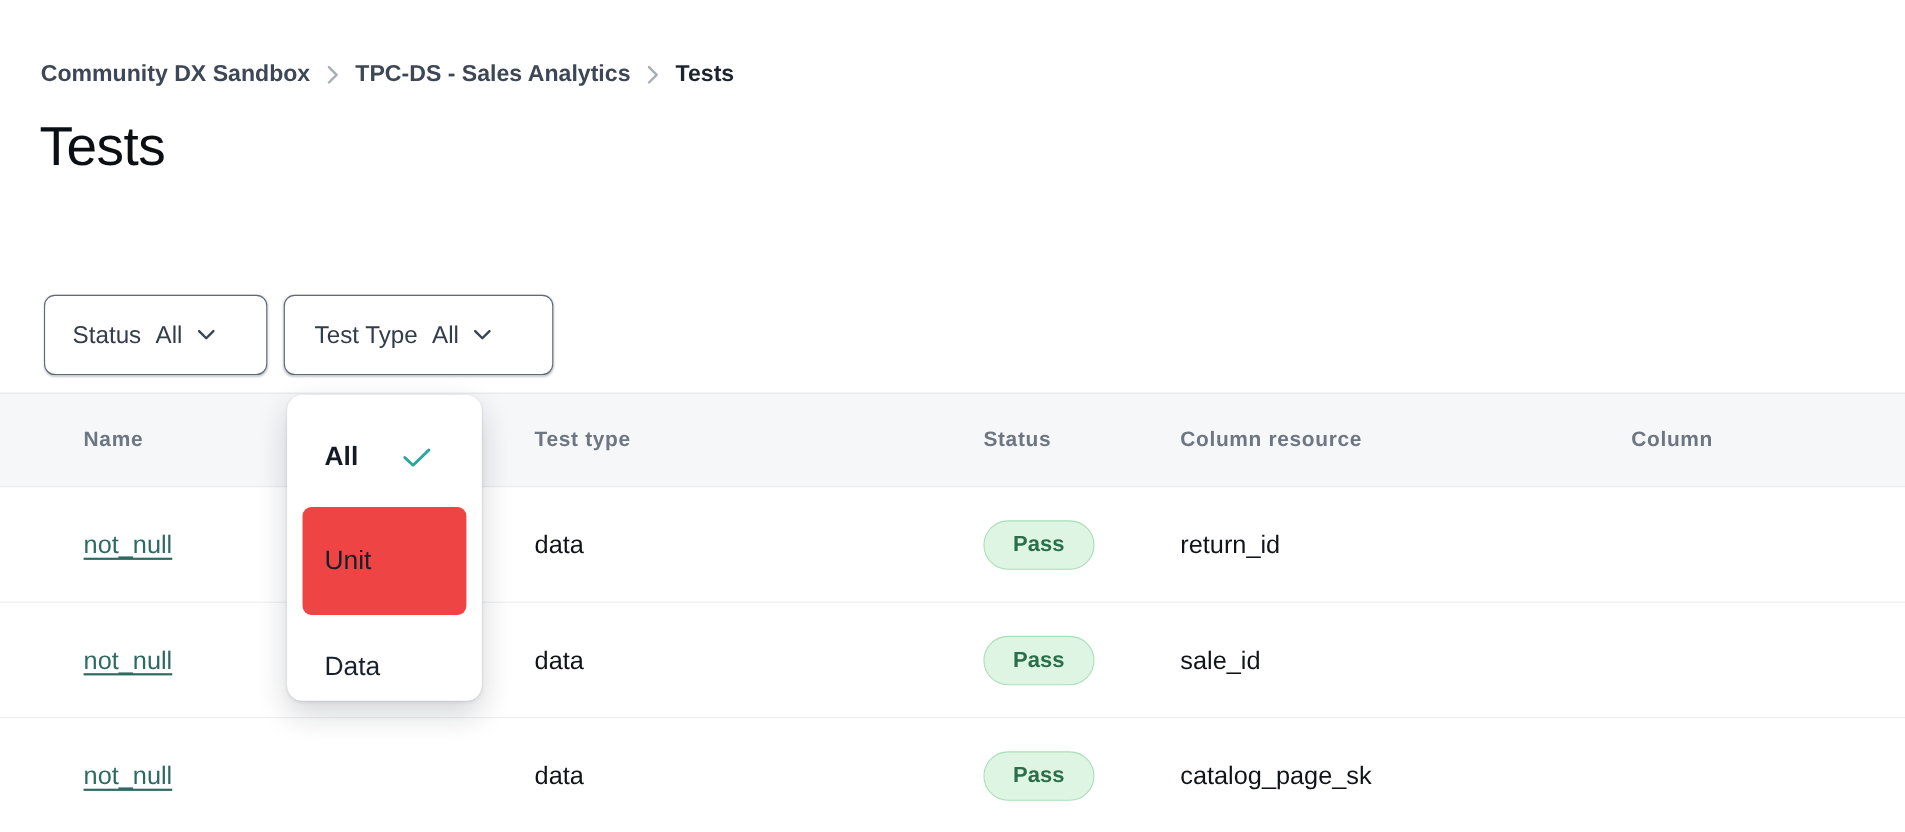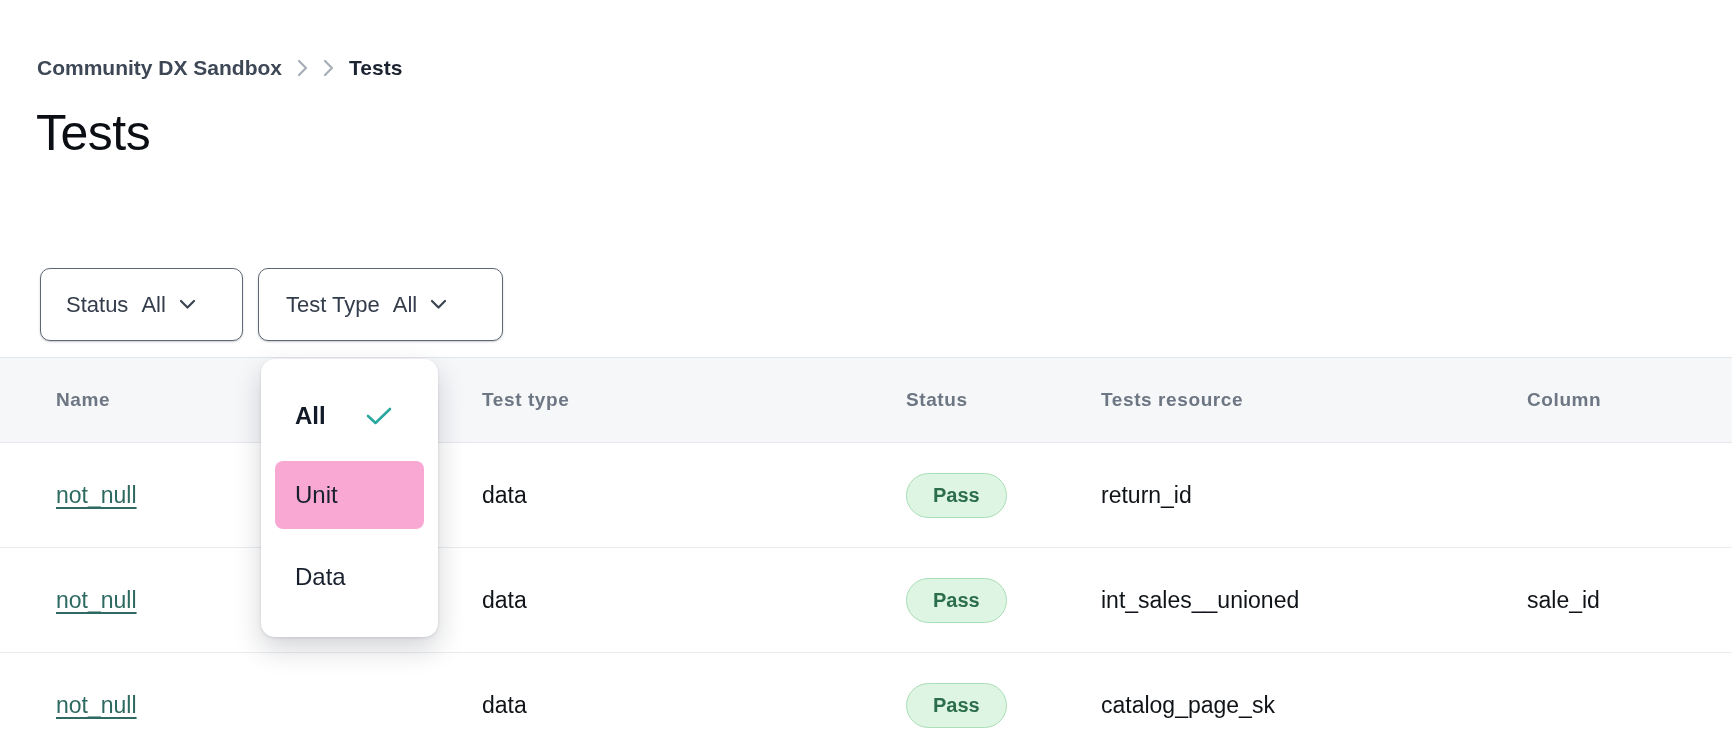--- a/index.html
+++ b/index.html
@@ -48,23 +48,22 @@
   .filter-btn .f-value { margin-left: 13px; white-space: nowrap; }
   .filter-btn .f-chev { margin-left: 13px; display: flex; align-items: center; }
   #filter-status { left: 40px; width: 203px; padding-left: 25px; }
   #filter-testtype { left: 258px; width: 245px; padding-left: 27px; }
 
   
   .tests-table { position: absolute; left: 0; top: 357px; width: 1732px; }
   .tbl-grid {
     display: grid;
     grid-template-columns: 410px 408px 179px 410px 325px;
-    padding-left: 56px;
+    padding-left: 76px;
     align-items: center;
-    gap: 16px;
   }
   .tbl-header {
     height: 86px;
     background: #f6f7f9;
     border-top: 1px solid #e2e5ea;
     border-bottom: 1px solid #e6e8ec;
   }
   .tbl-header .th {
     font-size: 19px; font-weight: 700; letter-spacing: 0.6px;
     color: #6d7683;
@@ -105,38 +104,39 @@
     height: 58px;
     display: flex; align-items: center;
     padding: 0 18px 0 20px;
     border-radius: 8px;
     font-size: 24px; color: #18202e;
     cursor: pointer;
     justify-content: space-between;
   }
   .dd-item.selected { font-weight: 700; color: #121a28; }
   .dd-item.selected .dd-check { margin-right: 14px; }
-  .dd-item-unit { margin-top: 16px; height: 68px; background: #f9a8d4; }
+  .dd-item-unit { margin-top: 16px; height: 98px; background: #ef4444; }
   .dd-item-data { margin-top: 10px; height: 76px; }
   .dd-check { display: flex; align-items: center; color: #2aa79e; }
 
   svg { display: block; }
 </style>
 </head>
 <body>
 
 <div class="screen">
 
   <nav class="breadcrumb">
     <span class="crumb">Community DX Sandbox</span>
     <span class="crumb-sep">
       <svg width="11" height="18" viewBox="0 0 11 18">
           <polyline points="2,2 9,9 2,16" fill="none" stroke="#a7aeb8" stroke-width="2.2" stroke-linecap="round" stroke-linejoin="round"></polyline>
         </svg>
     </span>
+    <span class="crumb">TPC-DS - Sales Analytics</span>
     <span class="crumb-sep">
       <svg width="11" height="18" viewBox="0 0 11 18">
           <polyline points="2,2 9,9 2,16" fill="none" stroke="#a7aeb8" stroke-width="2.2" stroke-linecap="round" stroke-linejoin="round"></polyline>
         </svg>
     </span>
     <span class="crumb current">Tests</span>
   </nav>
 
   <h1 class="page-title">Tests</h1>
 
@@ -159,36 +159,35 @@
           </svg>
       </span>
     </div>
   </div>
 
   <div class="tests-table">
     <div class="tbl-grid tbl-header">
       <div class="th">Name</div>
       <div class="th">Test type</div>
       <div class="th">Status</div>
-      <div class="th">Tests resource</div>
+      <div class="th">Column resource</div>
       <div class="th">Column</div>
     </div>
 
     <div class="tbl-grid tbl-row">
       <div class="cell-name"><span class="name-link">not_null</span></div>
       <div>data</div>
       <div><span class="status-pill">Pass</span></div>
       <div>return_id</div>
     </div>
 
     <div class="tbl-grid tbl-row">
       <div class="cell-name"><span class="name-link">not_null</span></div>
       <div>data</div>
       <div><span class="status-pill">Pass</span></div>
-      <div>int_sales__unioned</div>
       <div>sale_id</div>
     </div>
 
     <div class="tbl-grid tbl-row">
       <div class="cell-name"><span class="name-link">not_null</span></div>
       <div>data</div>
       <div><span class="status-pill">Pass</span></div>
       <div>catalog_page_sk</div>
     </div>
   </div>

